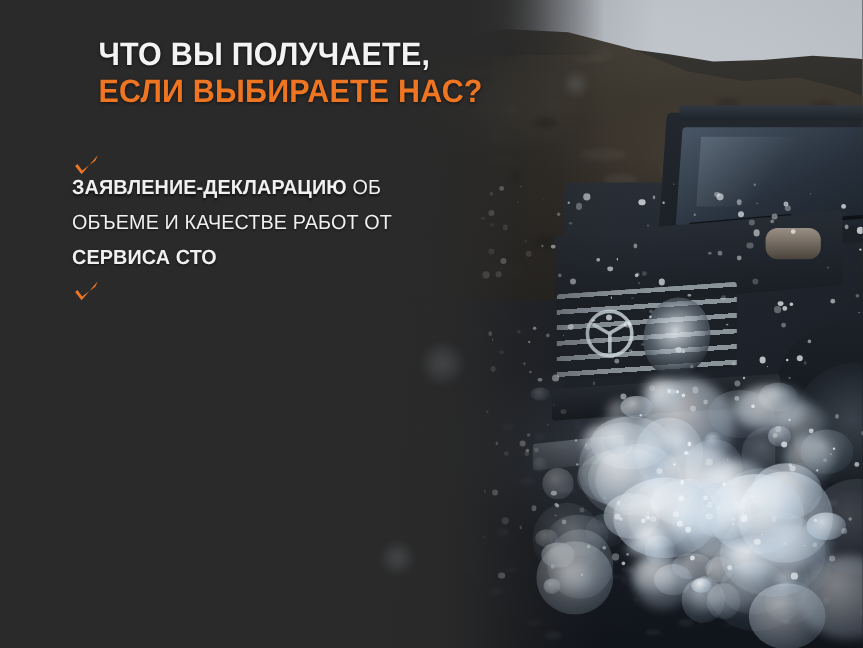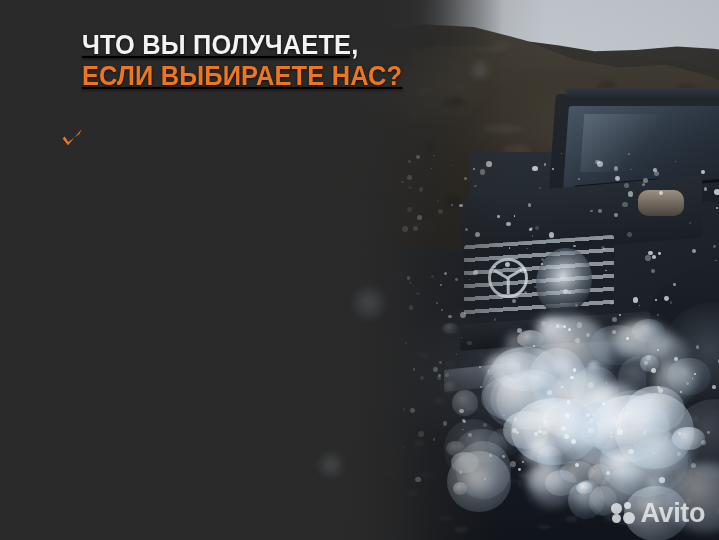--- a/index.html
+++ b/index.html
@@ -166,21 +166,21 @@
   }
   .bokeh{
     position:absolute;display:block;border-radius:50%;
     background:radial-gradient(circle,rgba(214,226,238,.17),rgba(190,205,220,.05) 62%,transparent 100%);
     filter:blur(3px);
   }
 
   
   .content{position:absolute;left:0;top:0;width:100%;height:100%;}
 
-  .headline{position:absolute;left:82px;top:30px;width:420px;text-decoration:underline;}
+  .headline{position:absolute;left:82px;top:30px;width:420px;}
   .headline .l1,.headline .l2{
     display:block;font-weight:700;font-size:27px;line-height:31px;
     letter-spacing:.2px;white-space:nowrap;
     transform:scaleX(.94);transform-origin:left center;
   }
   .headline .l1{color:#f3f3f3;text-shadow:0 1px 3px rgba(0,0,0,.65);}
   .headline .l2{color:#ee7623;text-shadow:0 1px 3px rgba(0,0,0,.6);}
 
   .bullets{position:absolute;left:60px;top:124px;width:470px;}
   .bullet{position:relative;margin:0 0 0 0;}
@@ -749,33 +749,29 @@
   </div>
 
   <div class="content">
 
     <div class="headline">
       <span class="l1">ЧТО ВЫ ПОЛУЧАЕТЕ,</span>
       <span class="l2">ЕСЛИ ВЫБИРАЕТЕ НАС?</span>
     </div>
 
     <div class="bullets" id="bullets">
+        <div class="bullet"><span class="check">
+            <svg viewBox="0 0 24 24" aria-hidden="true">
+              <path d="M2.6 12.4 L8.0 19.2 L21.6 3.2 L19.4 8.0 L8.4 16.0 L4.6 10.6 Z" fill="currentColor"></path>
+            </svg>
+          </span><span class="lines"><span class="line"><span class="b">ЗАЯВЛЕНИЕ-ДЕКЛАРАЦИЮ</span><span> ОБ</span></span><span class="line"><span>ОБЪЕМЕ И КАЧЕСТВЕ РАБОТ ОТ</span></span><span class="line"><span class="b">СЕРВИСА СТО</span></span></span></div>
         <div class="bullet">
           <span class="check">
             <svg viewBox="0 0 24 24" aria-hidden="true">
               <path d="M2.6 12.4 L8.0 19.2 L21.6 3.2 L19.4 8.0 L8.4 16.0 L4.6 10.6 Z" fill="currentColor"></path>
             </svg>
           </span>
         </div>
       </div>
 
-    <div class="avito">
-      <span class="avito-mark">
-        <i></i>
-          <i></i>
-          <i></i>
-          <i></i>
-      </span>
-      <span class="avito-word">Avito</span>
-    </div>
 
   </div>
 </div>
 
 </body></html>

